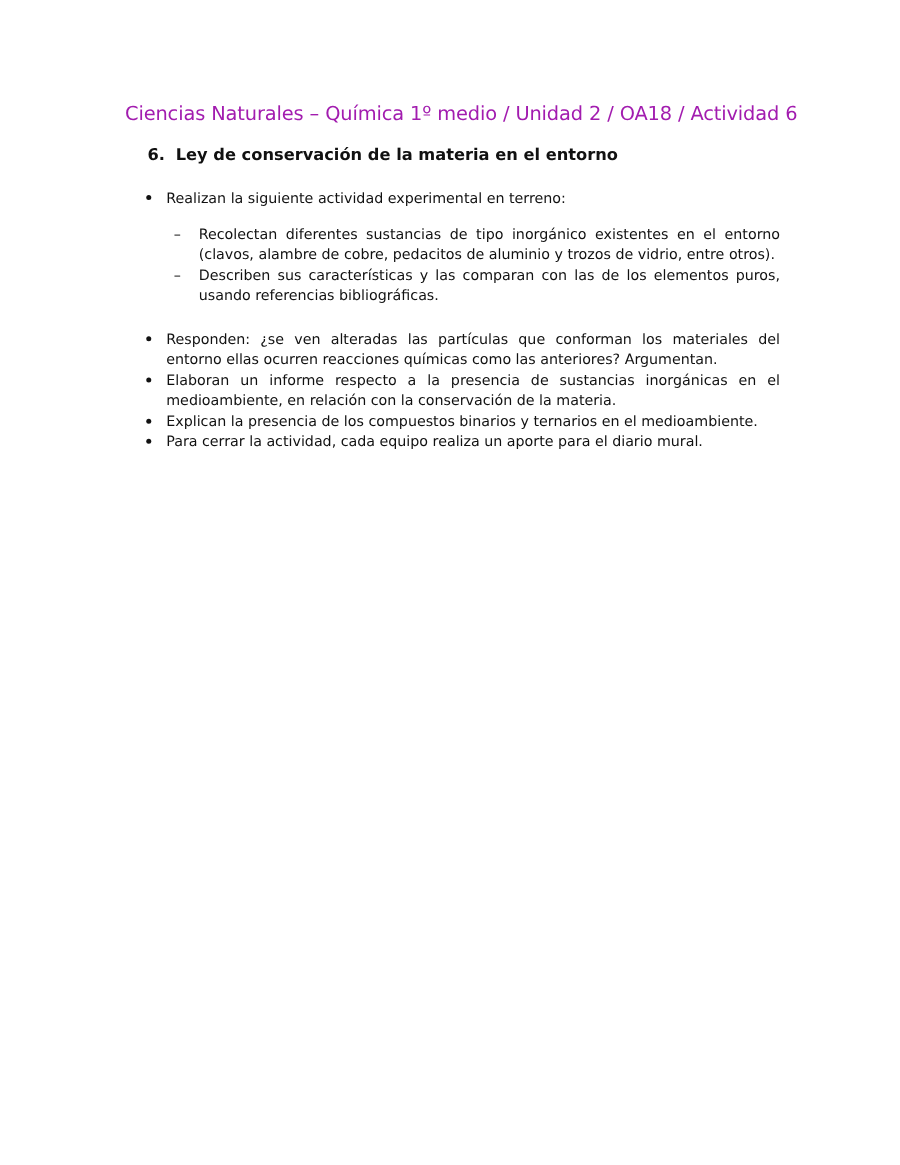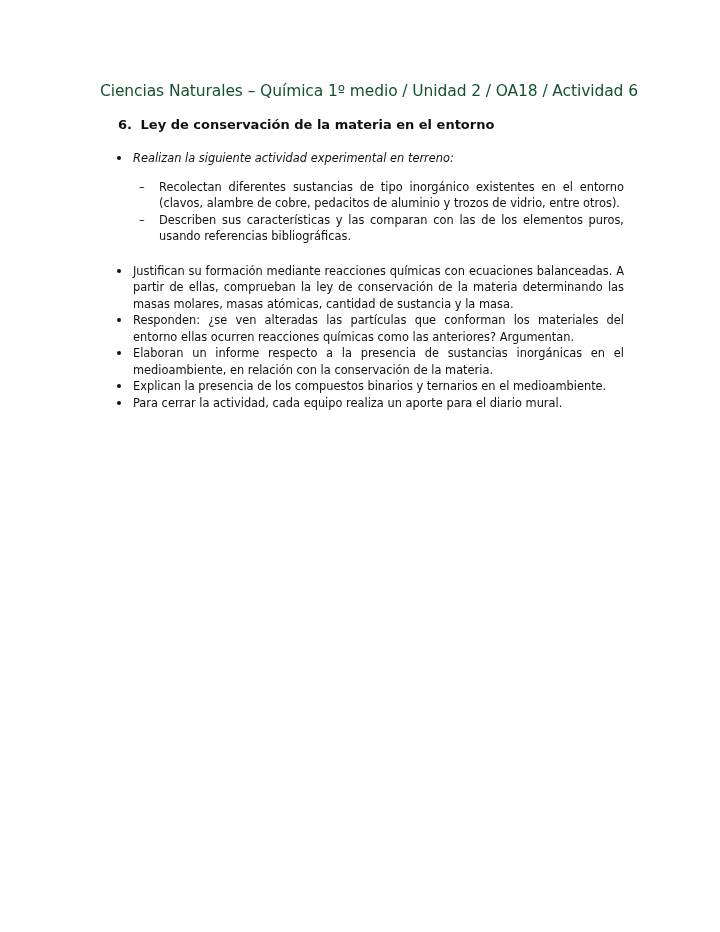--- a/index.html
+++ b/index.html
@@ -14,21 +14,21 @@
       overflow: hidden;
       font-family: "DejaVu Sans", sans-serif;
       color: #111111;
     }
     .page-header {
       position: absolute;
       left: 100px;
       top: 82px;
       width: 520px;
       font-size: 15.5px;
-      color: #14532d;
+      color: #a21caf;
       white-space: nowrap;
       letter-spacing: -0.1px;
     }
     .section-title {
       position: absolute;
       left: 118px;
       top: 117px;
       font-size: 13px;
       font-weight: bold;
       white-space: nowrap;
@@ -77,21 +77,20 @@
       margin-left: 19px;
     }
     ul.dashes > li::before {
       content: "–";
       position: absolute;
       left: 6px;
       top: 0;
     }
     .first-bullet-text {
       display: block;
-      font-style: italic;
     }
   </style>
 </head>
 <body>
 
 <div class="page-header">Ciencias Naturales – Química 1º medio / Unidad 2 / OA18 / Actividad 6</div>
 
 <div class="section-title">
   <span class="num">6.</span>
   <span>Ley de conservación de la materia en el entorno</span>
@@ -101,19 +100,18 @@
   <ul class="bullets">
     <li>
       <span class="first-bullet-text">Realizan la siguiente actividad experimental en terreno:</span>
     </li>
   </ul>
   <ul class="dashes">
     <li>Recolectan diferentes sustancias de tipo inorgánico existentes en el entorno (clavos, alambre de cobre, pedacitos de aluminio y trozos de vidrio, entre otros).</li>
     <li>Describen sus características y las comparan con las de los elementos puros, usando referencias bibliográficas.</li>
   </ul>
   <ul class="bullets">
-    <li>Justifican su formación mediante reacciones químicas con ecuaciones balanceadas. A partir de ellas, comprueban la ley de conservación de la materia determinando las masas molares, masas atómicas, cantidad de sustancia y la masa.</li>
     <li>Responden: ¿se ven alteradas las partículas que conforman los materiales del entorno ellas ocurren reacciones químicas como las anteriores? Argumentan.</li>
     <li>Elaboran un informe respecto a la presencia de sustancias inorgánicas en el medioambiente, en relación con la conservación de la materia.</li>
     <li>Explican la presencia de los compuestos binarios y ternarios en el medioambiente.</li>
     <li>Para cerrar la actividad, cada equipo realiza un aporte para el diario mural.</li>
   </ul>
 </div>
 
 </body></html>

